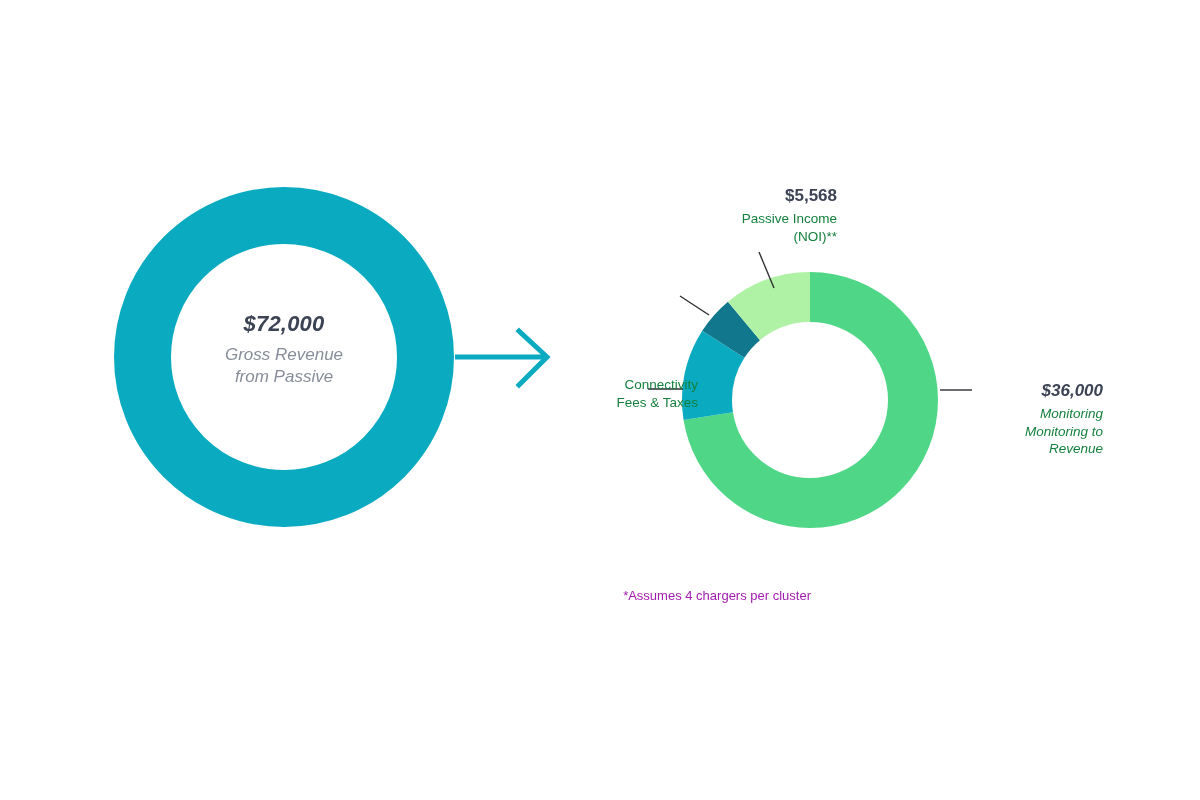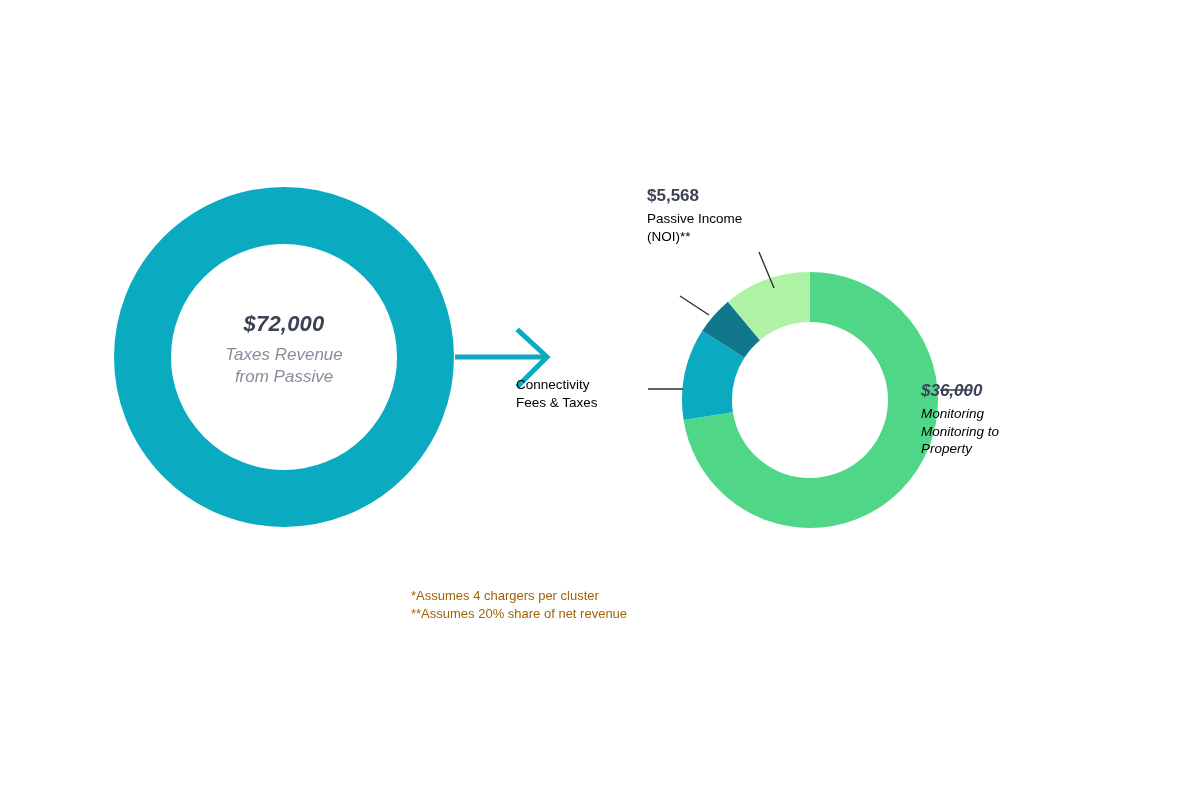--- a/index.html
+++ b/index.html
@@ -57,30 +57,30 @@
   .callout .amount {
     font-size: 17px;
     font-weight: bold;
     color: #3b4354;
     white-space: nowrap;
     margin-bottom: 3px;
   }
   .callout .desc {
     font-size: 13.5px;
     font-weight: normal;
-    color: #000000;
+    color: #15803d;
   }
-  .ta-center { text-align: left; }
+  .ta-center { text-align: right; }
 
   
   .footnotes {
     position: absolute;
-    text-align: left;
+    text-align: right;
     font-size: 13px;
-    color: #a16207;
+    color: #a21caf;
     line-height: 1.42;
     white-space: nowrap;
   }
 </style>
 </head>
 <body>
 
 <div id="canvas">
 
   <svg class="layer" viewBox="0 0 1200 800">
@@ -111,41 +111,40 @@
       <line x1="680" y1="296" x2="709" y2="315" stroke="#2f2f34" stroke-width="1.4"></line>
 
       <line x1="648" y1="389" x2="683" y2="389" stroke="#2f2f34" stroke-width="1.4"></line>
 
       <line x1="940" y1="390" x2="972" y2="390" stroke="#2f2f34" stroke-width="1.4"></line>
     </g>
   </svg>
 
   <div class="center-block" style="left:164px; top:310px; width:240px;">
     <div class="center-value">$72,000</div>
-    <div class="center-desc">Taxes Revenue</div>
+    <div class="center-desc">Gross Revenue</div>
     <div class="center-desc">from Passive</div>
   </div>
 
   <div class="callout ta-center" style="left:647px; top:185px; width:190px;">
     <div class="amount">$5,568</div>
     <div class="desc">Passive Income</div>
     <div class="desc">(NOI)**</div>
   </div>
 
 
   <div class="callout ta-center" style="left:516px; top:376px; width:182px;">
     <div class="desc">Connectivity</div>
     <div class="desc">Fees &amp; Taxes</div>
   </div>
 
   <div class="callout ta-center" style="left:921px; top:380px; width:182px;font-style:italic;">
     <div class="amount">$36,000</div>
     <div class="desc">Monitoring</div>
     <div class="desc">Monitoring to</div>
-    <div class="desc">Property</div>
+    <div class="desc">Revenue</div>
   </div>
 
   <div class="footnotes" style="left:411px; top:587px; width:400px;">
     <div>*Assumes 4 chargers per cluster</div>
-    <div>**Assumes 20% share of net revenue</div>
   </div>
 
 </div>
 
 </body></html>

